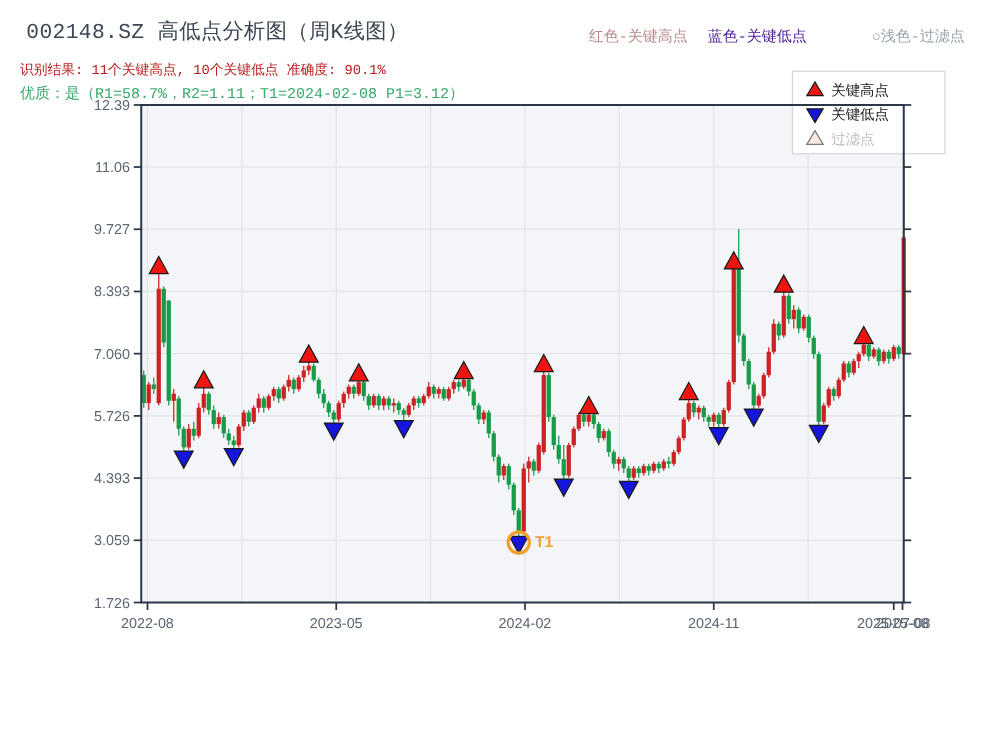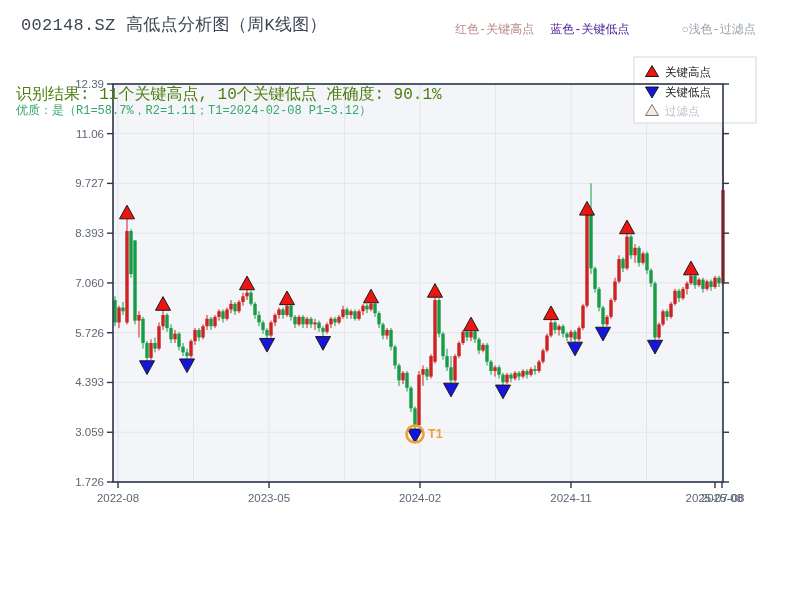--- a/index.html
+++ b/index.html
@@ -1,24 +1,24 @@
 <!DOCTYPE html>
 <html><head>
 <meta charset="utf-8">
 <style>
   html,body{margin:0;padding:0;background:#ffffff;}
   #stage{position:relative;width:800px;height:600px;background:#ffffff;overflow:hidden;
          font-family:"Liberation Sans",sans-serif;}
   #chart-svg{position:absolute;left:0;top:0;}
   .hdr{position:absolute;white-space:nowrap;font-family:Liberation Mono, monospace;}
   #page-title{left:21px;top:13px;font-size:17px;font-weight:500;color:#3d4653;letter-spacing:.3px;}
-  #sub-result{left:16px;top:48px;font-size:16px;color:#4d7c0f;margin-top:36px;}
-  #sub-quality{left:16px;top:66px;font-size:12px;color:#35a86a;margin-top:36px;}
+  #sub-result{left:16px;top:48px;font-size:11px;color:#b91c1c;}
+  #sub-quality{left:16px;top:66px;font-size:12px;color:#35a86a;}
   #hdr-legend{left:455px;top:21px;font-size:12px;display:flex;gap:16px;}
-  .hl-red{color:#bb8a8a;}
+  .hl-red{color:#bb8a8a;margin-left:16px;}
   .hl-blue{color:#4c1d95;}
   .hl-gray{color:#98a2ab;margin-left:36px;}
 </style>
 </head>
 <body>
 
 <div id="stage">
   <svg id="chart-svg" width="800" height="600">
       <rect x="113" y="84" width="610" height="398" fill="#f4f5f8"></rect>
       <g>

